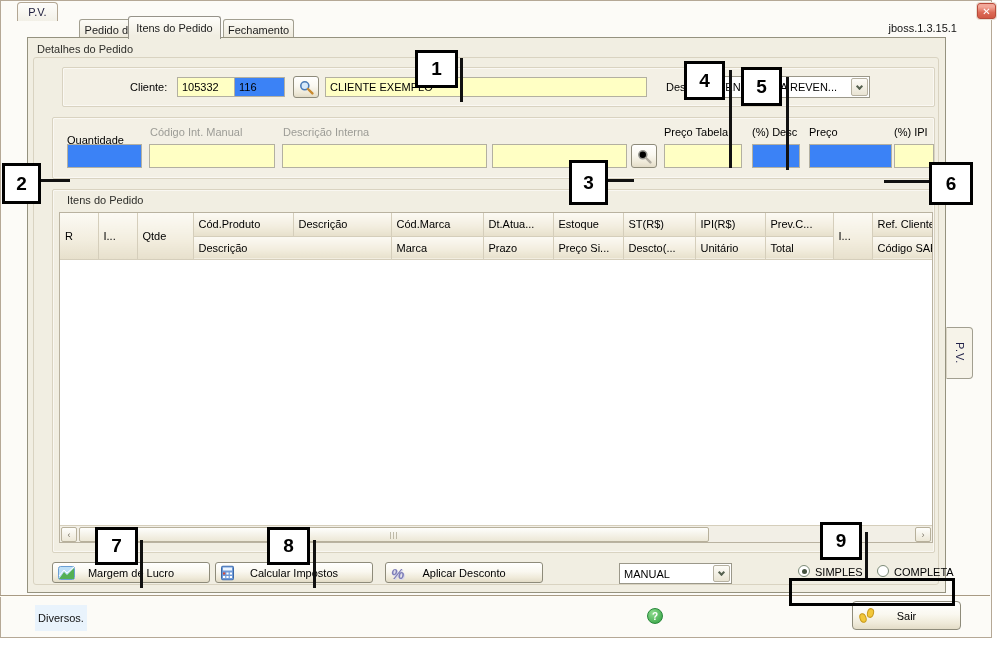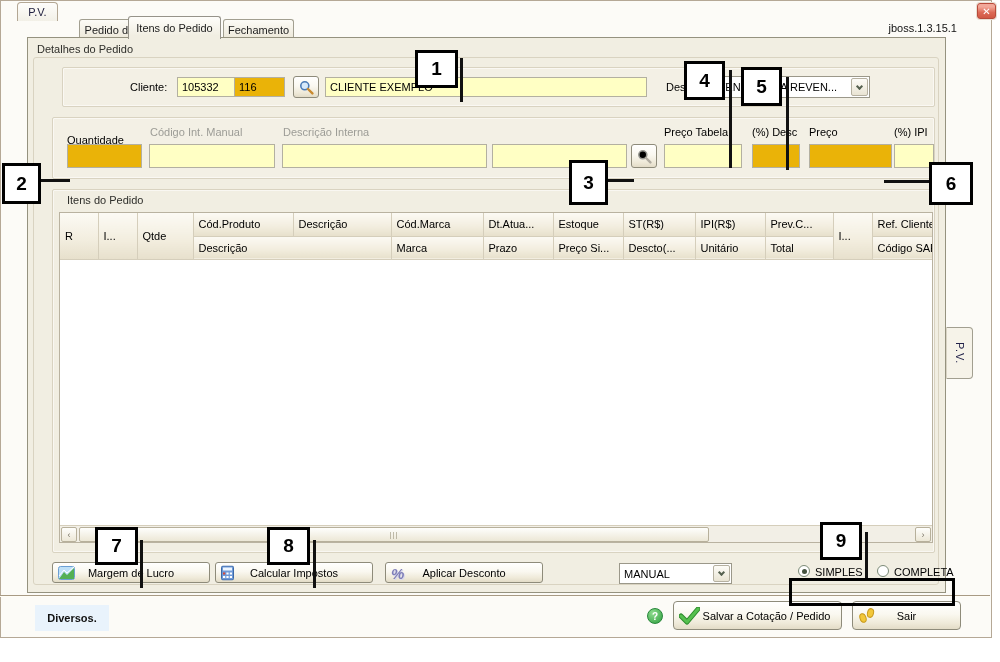--- a/index.html
+++ b/index.html
@@ -30,21 +30,21 @@
 
   .group-label { color:#2e2e2a; }
   .groupbox { border:1px solid #d9d3c1; border-radius:2px; }
   .subpanel { border:1px solid #d9d3c1; border-radius:2px; background:#f3f0e5; box-shadow:inset 0 0 0 1px rgba(255,255,255,.55); }
 
   .lbl { white-space:nowrap; }
   .lbl.gray { color:#9c9c96; }
 
   input.field { border:1px solid #b3b0a1; font-family:inherit; font-size:11px; padding:2px 4px; color:#000; }
   .yellow { background:#ffffc4; }
-  .green  { background:#eab308; }
+  .green  { background:#3b82f6; }
 
   .xp-btn { border:1px solid #8e8b7a; border-radius:3px;
             background:linear-gradient(180deg,#fffffe 0%,#faf8f0 45%,#efead9 78%,#e3dcc7 100%);
             box-shadow:inset 0 1px 0 #fff; display:flex; align-items:center; justify-content:center; }
   .xp-btn .btn-icon { position:absolute; left:5px; top:50%; transform:translateY(-50%); display:flex; }
 
   .combo { background:#fff; border:1px solid #9b988a; }
   .combo .txt { position:absolute; left:4px; top:50%; transform:translateY(-50%); white-space:nowrap; overflow:hidden; }
   .combo .drop { position:absolute; right:1px; top:1px; bottom:1px; width:17px;
                  background:linear-gradient(180deg,#fdfcf8,#e9e4d3); border:1px solid #b5b0a0; border-radius:2px;
@@ -262,34 +262,25 @@
         <span class="abs radio" style="left:843px; top:507px;"></span>
         <span class="abs lbl" style="left:860px; top:508px;">COMPLETA</span>
       </div>
     </div>
 
     <div class="side-tab abs">
       <span>P.V.</span>
     </div>
 
     <div class="abs separator"></div>
-    <div class="abs diversos" style="left:35px; top:605px; width:74px; height:26px;font-weight:bold;">
+    <div class="abs diversos" style="left:35px; top:605px; width:52px; height:26px;">
       <span>Diversos.</span>
     </div>
     <div class="abs help-ic" style="left:647px; top:608px;">
       <span>?</span>
-    </div>
-    <div class="abs xp-btn" style="left:673px; top:601px; width:169px; height:29px; border-radius:4px;">
-      <span class="btn-icon">
-        <svg width="21" height="18" viewBox="0 0 21 18">
-          <path d="M2 9 L8 15 L19 2" fill="none" stroke="#2c8a2c" stroke-width="5" stroke-linecap="round" stroke-linejoin="round"></path>
-          <path d="M2 9 L8 15 L19 2" fill="none" stroke="#55c04e" stroke-width="3" stroke-linecap="round" stroke-linejoin="round"></path>
-        </svg>
-      </span>
-      <span style="padding-left:18px;">Salvar a Cotação / Pedido</span>
     </div>
     <div class="abs xp-btn" style="left:852px; top:601px; width:109px; height:29px; border-radius:4px;">
       <span class="btn-icon">
         <svg width="18" height="18" viewBox="0 0 18 18">
           <ellipse cx="5" cy="11" rx="3" ry="4.4" fill="#f2c73a" stroke="#c89a1e" transform="rotate(-18 5 11)"></ellipse>
           <ellipse cx="12.5" cy="6" rx="3" ry="4.4" fill="#f2c73a" stroke="#c89a1e" transform="rotate(14 12.5 6)"></ellipse>
         </svg>
       </span>
       <span>Sair</span>
     </div>

